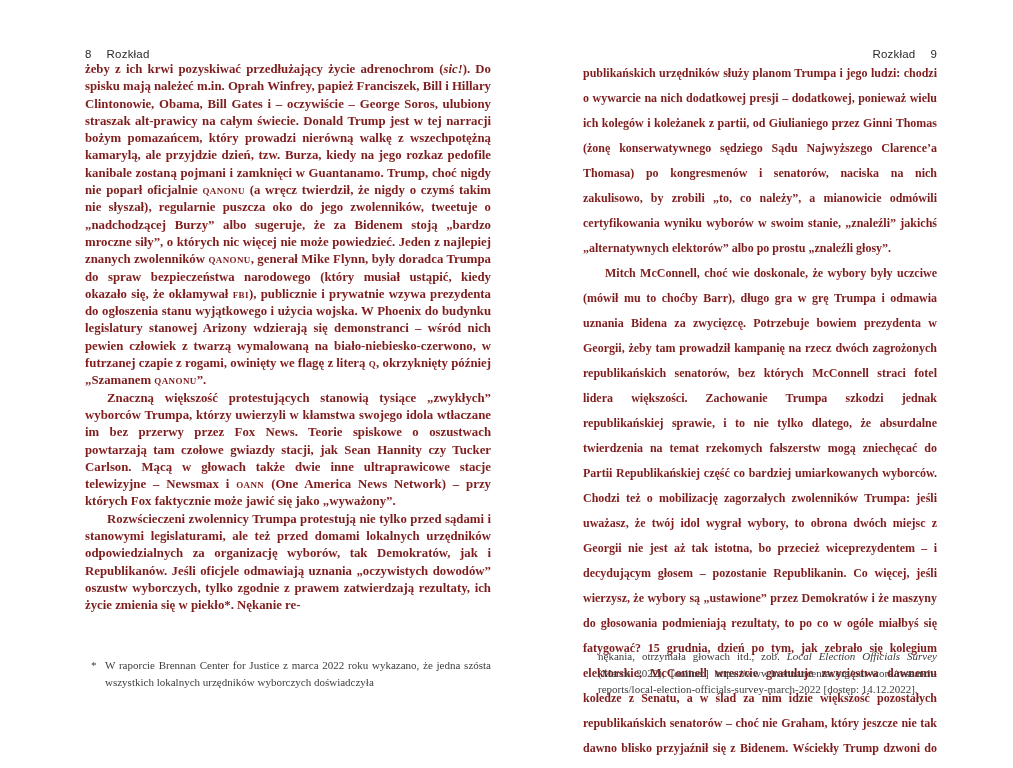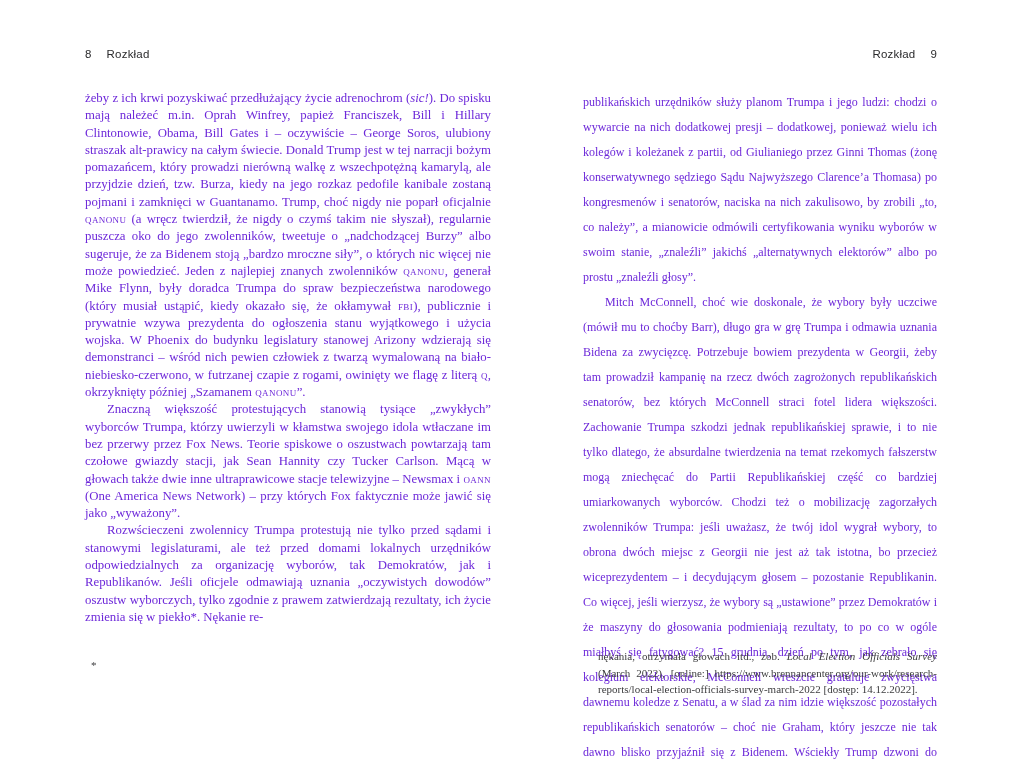--- a/index.html
+++ b/index.html
@@ -19,24 +19,24 @@
     font-family: "Liberation Sans", sans-serif;
     font-size: 11.5px; line-height: 13px;
     color: #2b2b2d;
     letter-spacing: 0.2px;
     height: 13px;
   }
   .pagehead .gap-sm { width: 15px; }
   .page-right .pagehead { justify-content: flex-end; }
 
   .pagebody {
-    margin-top: 29px;
-    color: #6d28d9;
+    color: #7f1d1d;
     text-align: justify;
     hyphens: auto;
+    font-weight: bold;
     -webkit-hyphens: auto;
   }
   .page-left  .pagebody { font-size: 12.8px; line-height: 17.3px; }
   .page-right .pagebody { font-size: 12.0px; line-height: 25px; }
 
   .para { margin: 0; }
   .para.indent { text-indent: 22px; }
   .para .sc { font-variant: small-caps; letter-spacing: 0.4px; }
   .para .it, .fn-text .it { font-style: italic; }
 
@@ -63,20 +63,21 @@
       <span class="gap-sm"></span>
       <span>Rozkład</span>
     </header>
     <div class="pagebody">
       <p class="para"><span>żeby z ich krwi pozyskiwać przedłużający życie adrenochrom (</span><span class="it">sic!</span><span>). Do spisku mają należeć m.in. Oprah Winfrey, papież Franciszek, Bill i Hillary Clintonowie, Obama, Bill Gates i – oczywiście – George Soros, ulubiony straszak alt-prawicy na całym świecie. Donald Trump jest w tej narracji bożym pomazańcem, który prowadzi nierówną walkę z wszechpotężną kamarylą, ale przyjdzie dzień, tzw. Burza, kiedy na jego rozkaz pedofile kanibale zostaną pojmani i zamknięci w Guantanamo. Trump, choć nigdy nie poparł oficjalnie </span><span class="sc">qanonu</span><span> (a wręcz twierdził, że nigdy o czymś takim nie słyszał), regularnie puszcza oko do jego zwolenników, tweetuje o „nadchodzącej Burzy” albo sugeruje, że za Bidenem stoją „bardzo mroczne siły”, o których nic więcej nie może powiedzieć. Jeden z najlepiej znanych zwolenników </span><span class="sc">qanonu</span><span>, generał Mike Flynn, były doradca Trumpa do spraw bezpieczeństwa narodowego (który musiał ustąpić, kiedy okazało się, że okłamywał </span><span class="sc">fbi</span><span>), publicznie i prywatnie wzywa prezydenta do ogłoszenia stanu wyjątkowego i użycia wojska. W Phoenix do budynku legislatury stanowej Arizony wdzierają się demonstranci – wśród nich pewien człowiek z twarzą wymalowaną na biało-niebiesko-czerwono, w futrzanej czapie z rogami, owinięty we flagę z literą </span><span class="sc">q</span><span>, okrzyknięty później „Szamanem </span><span class="sc">qanonu</span><span>”.</span></p>
       <p class="para indent"><span>Znaczną większość protestujących stanowią tysiące „zwykłych” wyborców Trumpa, którzy uwierzyli w kłamstwa swojego idola wtłaczane im bez przerwy przez Fox News. Teorie spiskowe o oszustwach powtarzają tam czołowe gwiazdy stacji, jak Sean Hannity czy Tucker Carlson. Mącą w głowach także dwie inne ultraprawicowe stacje telewizyjne – Newsmax i </span><span class="sc">oann</span><span> (One America News Network) – przy których Fox faktycznie może jawić się jako „wyważony”.</span></p>
       <p class="para indent"><span>Rozwścieczeni zwolennicy Trumpa protestują nie tylko przed sądami i stanowymi legislaturami, ale też przed domami lokalnych urzędników odpowiedzialnych za organizację wyborów, tak Demokratów, jak i Republikanów. Jeśli oficjele odmawiają uznania „oczywistych dowodów” oszustw wyborczych, tylko zgodnie z prawem zatwierdzają rezultaty, ich życie zmienia się w piekło*. Nękanie re-</span></p>
     </div>
     <div class="footnote">
       <span class="fn-marker">*</span>
+      <span class="fn-text"><span>W raporcie Brennan Center for Justice z marca 2022 roku wykazano, że jedna szósta wszystkich lokalnych urzędników wyborczych doświadczyła</span></span>
     </div>
   </section>
 
   <section class="page page-right">
     <header class="pagehead">
       <span>Rozkład</span>
       <span class="gap-sm"></span>
       <span>9</span>
     </header>
     <div class="pagebody">

